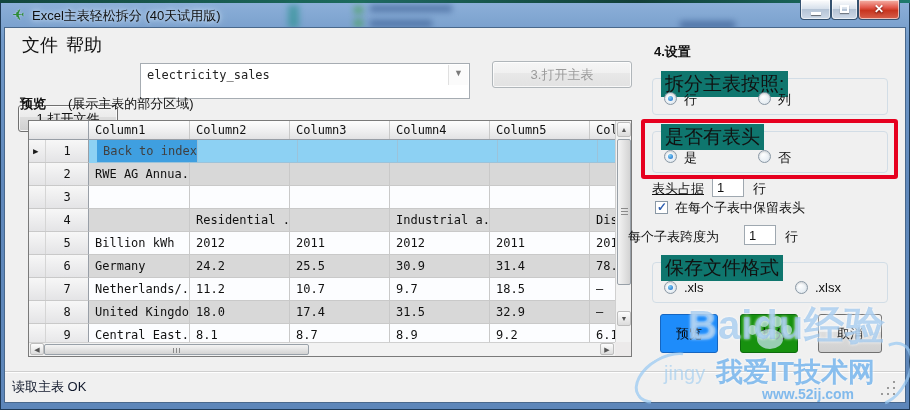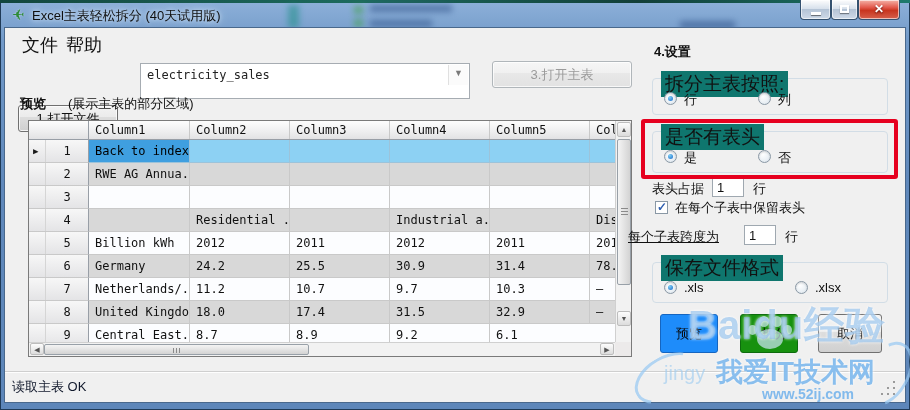--- a/index.html
+++ b/index.html
@@ -80,21 +80,21 @@
            padding:4px 0 0 6px;overflow:hidden;white-space:nowrap;}
   .rn{width:60px;display:flex;position:relative;
       background:linear-gradient(180deg,#f7f7f7,#e4e4e6);
       border-right:1px solid #989ea6;border-bottom:1px solid #c9c9c9;
       font-family:"DejaVu Sans Mono",monospace;}
   .rnmark{width:17px;border-right:1px solid #d5d5d5;position:relative;}
   .rnum{flex:1;text-align:center;padding-top:4px;}
   .selmark{position:absolute;left:4px;top:6px;font-size:9px;color:#1a1a1a;}
   .grow.sel{background:#8dd1f3;}
   .grow.sel .c{border-color:#9cc3da;}
-  .grow.sel .c.first{background:#3f9fe0;color:#000000;}
+  .grow.sel .c.first{background:#3f9fe0;color:#404040;margin-left:8px;}
 
   
   .vsb{position:absolute;right:0;top:0;width:16px;height:222px;background:#f2f2f2;
        border-left:1px solid #d0d0d0;}
   .hsb{position:absolute;left:0;bottom:0;width:587px;height:14px;background:#f2f2f2;
        border-top:1px solid #d0d0d0;}
   .sbcorner{position:absolute;right:0;bottom:0;width:16px;height:14px;background:#eceaea;}
   .sbtn{position:absolute;background:linear-gradient(180deg,#fdfdfd,#dcdcdc);
         border:1px solid #bdbdbd;border-radius:2px;color:#555;font-size:7px;
         text-align:center;line-height:13px;}
@@ -309,41 +309,42 @@
       </div>
       <div class="grow">
         <span class="rn">
             <span class="rnmark"></span>
             <span class="rnum">7</span>
           </span>
         <span class="c cw1">Netherlands/...</span>
         <span class="c cw">11.2</span>
         <span class="c cw">10.7</span>
         <span class="c cw">9.7</span>
-        <span class="c cw">10.3</span>
+        <span class="c cw">18.5</span>
         <span class="c cwl">—</span>
       </div>
       <div class="grow alt">
         <span class="rn">
             <span class="rnmark"></span>
             <span class="rnum">8</span>
           </span>
         <span class="c cw1">United Kingdom</span>
         <span class="c cw">18.0</span>
         <span class="c cw">17.4</span>
         <span class="c cw">31.5</span>
         <span class="c cw">32.9</span>
         <span class="c cwl">—</span>
       </div>
       <div class="grow">
         <span class="rn">
             <span class="rnmark"></span>
             <span class="rnum">9</span>
           </span>
         <span class="c cw1">Central East...</span>
+        <span class="c cw">8.1</span>
         <span class="c cw">8.7</span>
         <span class="c cw">8.9</span>
         <span class="c cw">9.2</span>
         <span class="c cwl">6.1</span>
       </div>
     </div>
 
     <div class="vsb">
       <span class="sbtn vup">▲</span>
       <span class="vthumb"></span>
@@ -370,30 +371,30 @@
   <div class="groupbox gb2">
     <span class="gb-label">是否有表头</span>
   </div>
   <span class="radio sel" style="left:664px;top:150px;"></span>
   <span class="rlabel" style="left:684px;top:149px;">是</span>
   <span class="radio" style="left:758px;top:150px;"></span>
   <span class="rlabel" style="left:778px;top:149px;">否</span>
 
   <div class="redbox"></div>
 
-  <span class="inline-label" style="left:652px;top:180px;">表头占据</span>
+  <span class="inline-label" style="left:652px;top:180px;text-decoration:underline;">表头占据</span>
   <input class="numbox" style="left: 712px; top: 177px;" value="1">
   <span class="inline-label" style="left:753px;top:180px;">行</span>
 
   <span class="checkbox">
     <span class="checkglyph">✓</span>
   </span>
   <span class="cblabel">在每个子表中保留表头</span>
 
-  <span class="inline-label" style="left:628px;top:228px;text-decoration:underline;">每个子表跨度为</span>
+  <span class="inline-label" style="left:628px;top:228px;">每个子表跨度为</span>
   <input class="numbox" style="left: 744px; top: 225px;" value="1">
   <span class="inline-label" style="left:785px;top:228px;">行</span>
 
   <div class="groupbox gb3">
     <span class="gb-label">保存文件格式</span>
   </div>
   <span class="radio sel" style="left:664px;top:281px;"></span>
   <span class="rlabel" style="left:684px;top:280px;">.xls</span>
   <span class="radio" style="left:795px;top:281px;"></span>
   <span class="rlabel" style="left:815px;top:280px;">.xlsx</span>

